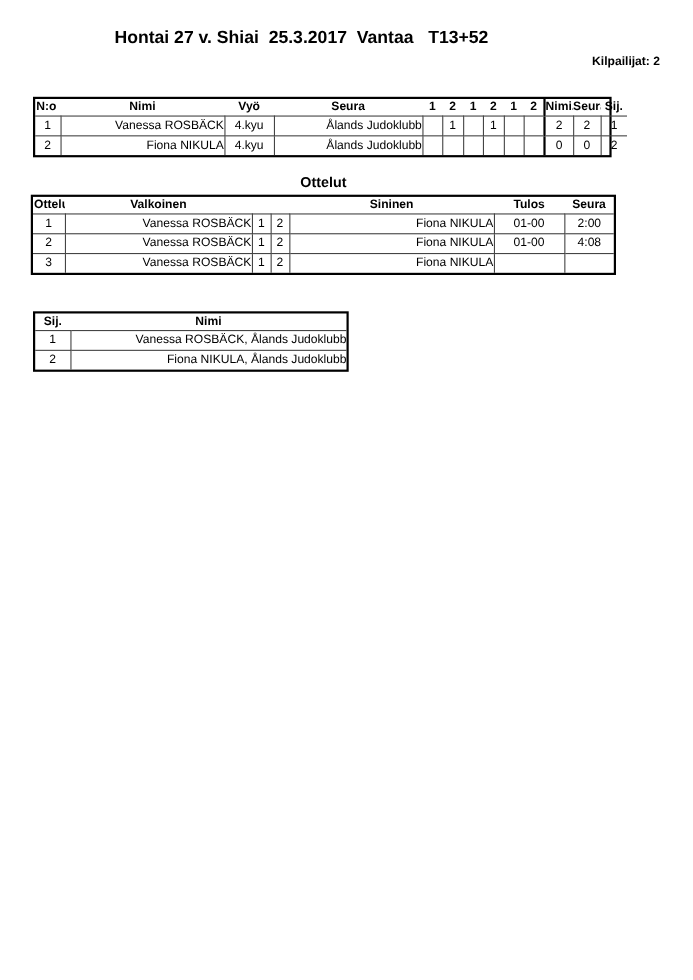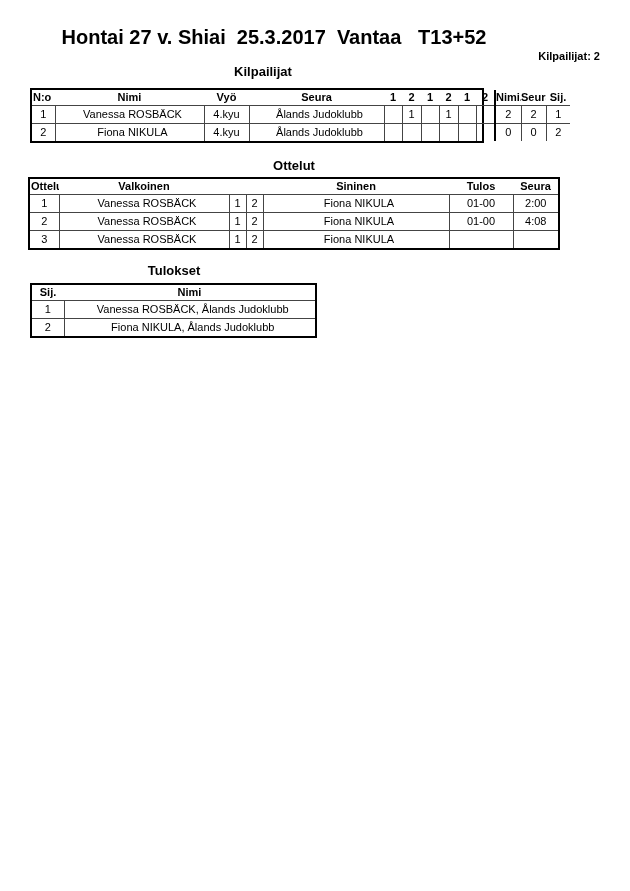--- a/index.html
+++ b/index.html
@@ -10,21 +10,21 @@
     height: 891px;
     background: #ffffff;
     color: #000000;
     font-family: "Liberation Sans", sans-serif;
     overflow: hidden;
   }
   .title {
     position: absolute;
     top: 26px; left: 0; width: 548px;
     text-align: center;
-    font-size: 20px;
+    font-size: 16px;
     font-weight: bold;
     white-space: pre;
   }
   .count {
     position: absolute;
     top: 50px; left: 0; width: 600px;
     text-align: right;
     font-size: 11px;
     font-weight: bold;
   }
@@ -36,21 +36,21 @@
     white-space: nowrap;
   }
   .h-kilp { top: 64px;  left: 0; width: 526px; }
   .h-ott  { top: 158px; left: 0; width: 588px; text-align: center; }
   .h-tul  { top: 263px; left: 0; width: 348px; }
   .tbl {
     position: absolute;
     border: 2px solid #000000;
     background: #ffffff;
   }
-  .tbl-kilp { top: 88px;  left: 30px; width: 454px; }
+  .tbl-kilp { top: 88px;  left: 30px; width: 526px; }
   .tbl-ott  { top: 177px; left: 28px; width: 532px; }
   .tbl-tul  { top: 283px; left: 30px; width: 287px; }
   table {
     width: 100%;
     border-collapse: collapse;
     table-layout: fixed;
   }
   th, td {
     font-size: 11px;
     vertical-align: middle;
@@ -67,32 +67,31 @@
   td {
     font-weight: normal;
     border: 1px solid #444444;
     height: 18px;
     text-align: center;
   }
   td:first-child { border-left: none; }
   td:last-child  { border-right: none; }
   tr:last-child td { border-bottom: none; }
   .al { text-align: left; padding-left: 1px; }
-  td.left { text-align: center; padding-left: 6px; }
+  td.left { text-align: right; padding-left: 6px; }
   .sep { border-left: 2px solid #000000 !important; }
 </style>
 </head>
 <body>
 
 <div class="sheet">
 
   <div class="title">Hontai 27 v. Shiai  25.3.2017  Vantaa   T13+52</div>
   <div class="count">Kilpailijat: 2</div>
 
-  <div class="heading h-kilp">Kilpailijat</div>
 
   <div class="tbl tbl-kilp">
     <table>
       <colgroup>
         <col style="width:23px">
           <col style="width:149px">
           <col style="width:45px">
           <col style="width:135px">
         <col style="width:18px">
           <col style="width:19px">
@@ -201,21 +200,20 @@
         <td>1</td>
         <td>2</td>
         <td class="left">Fiona NIKULA</td>
         <td></td>
         <td></td>
       </tr>
     </tbody>
       </table>
   </div>
 
-  <div class="heading h-tul">Tulokset</div>
 
   <div class="tbl tbl-tul">
     <table>
       <colgroup>
         <col style="width:32px">
           <col style="width:251px">
       </colgroup>
       <tbody>
           <tr>
         <th>Sij.</th>

